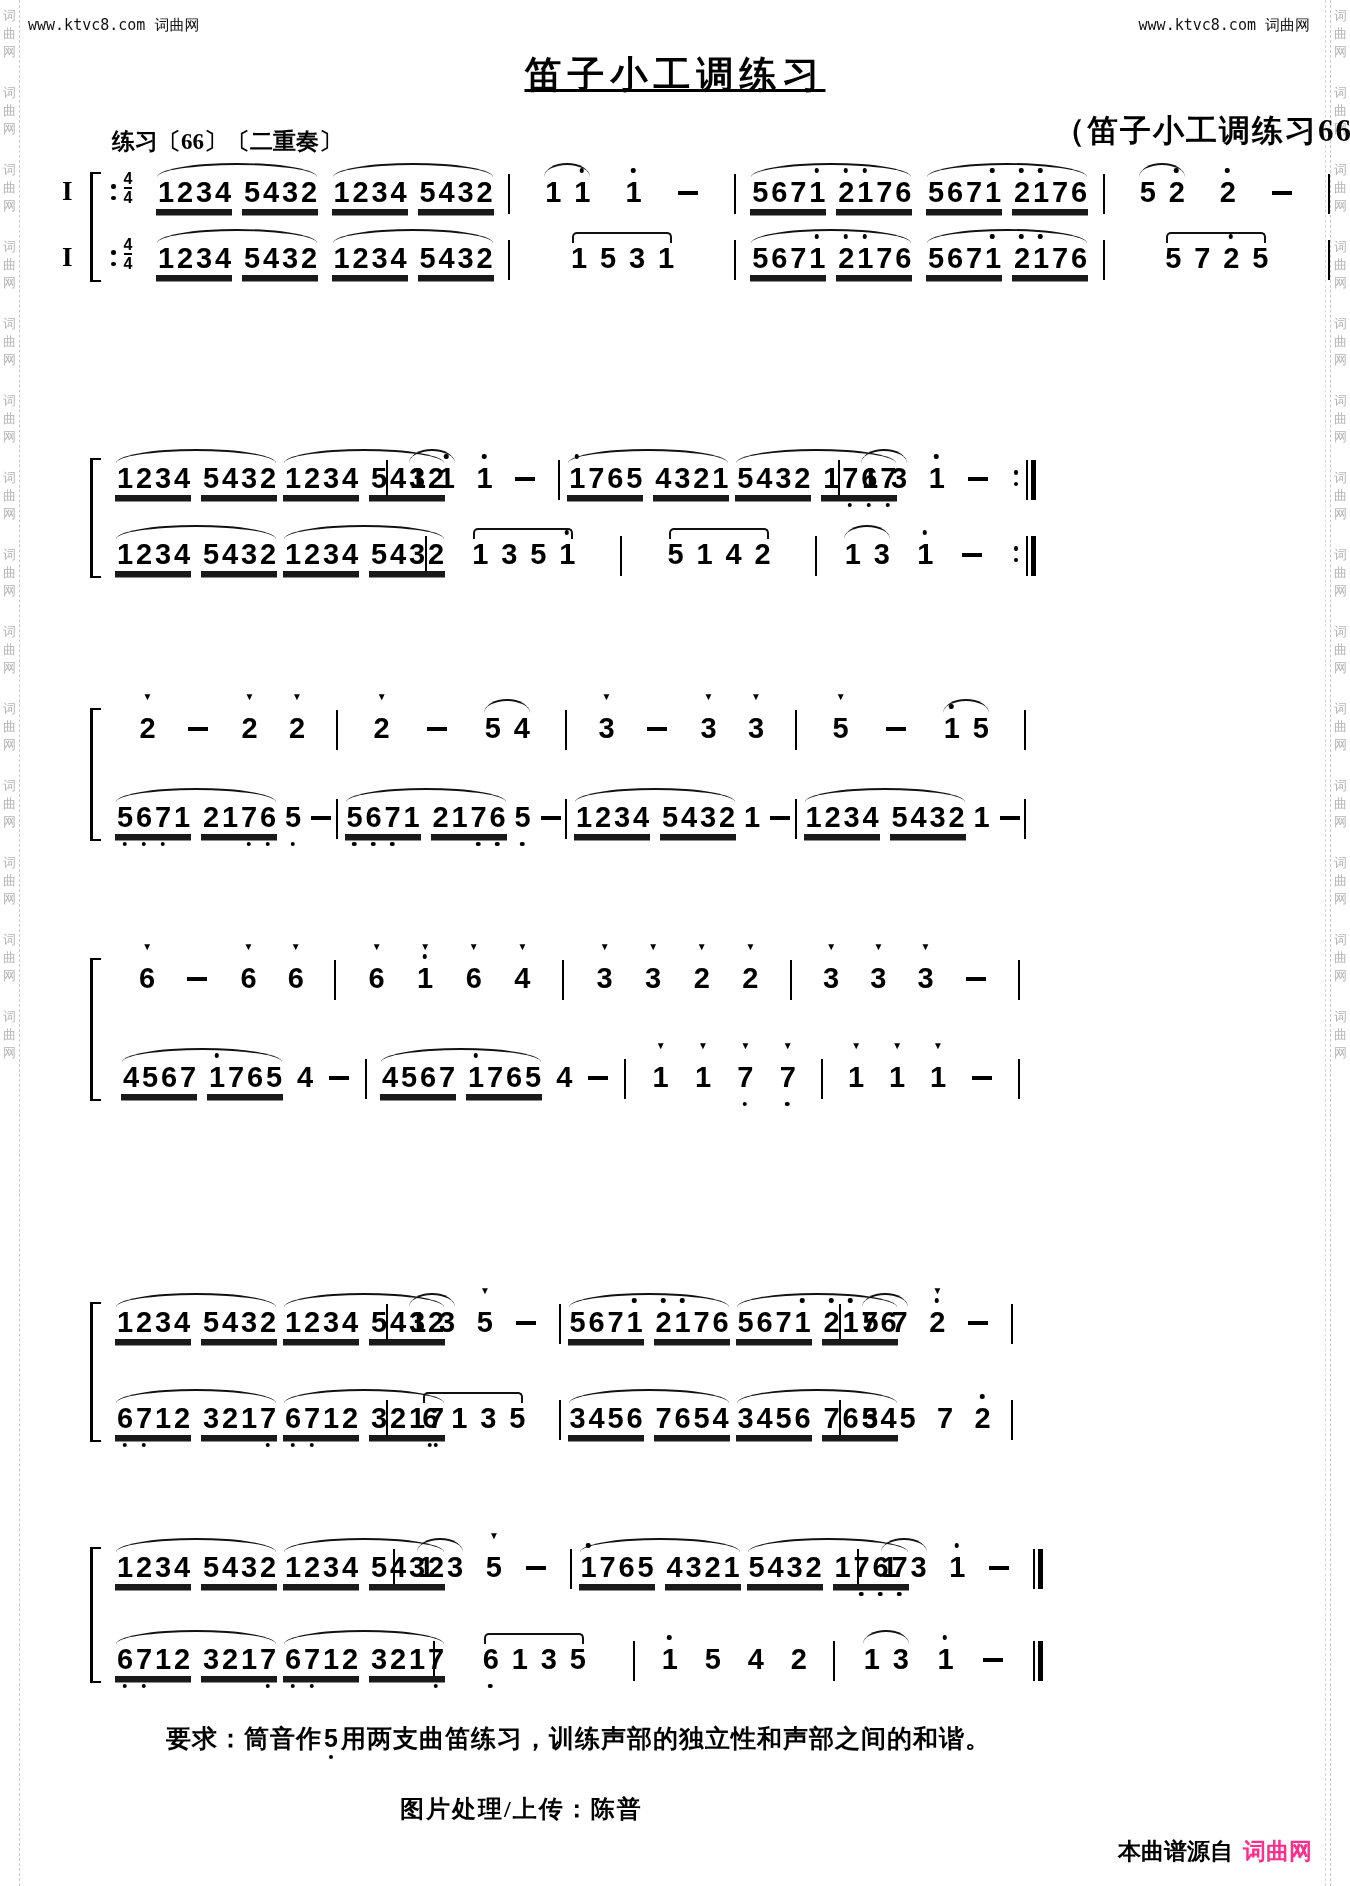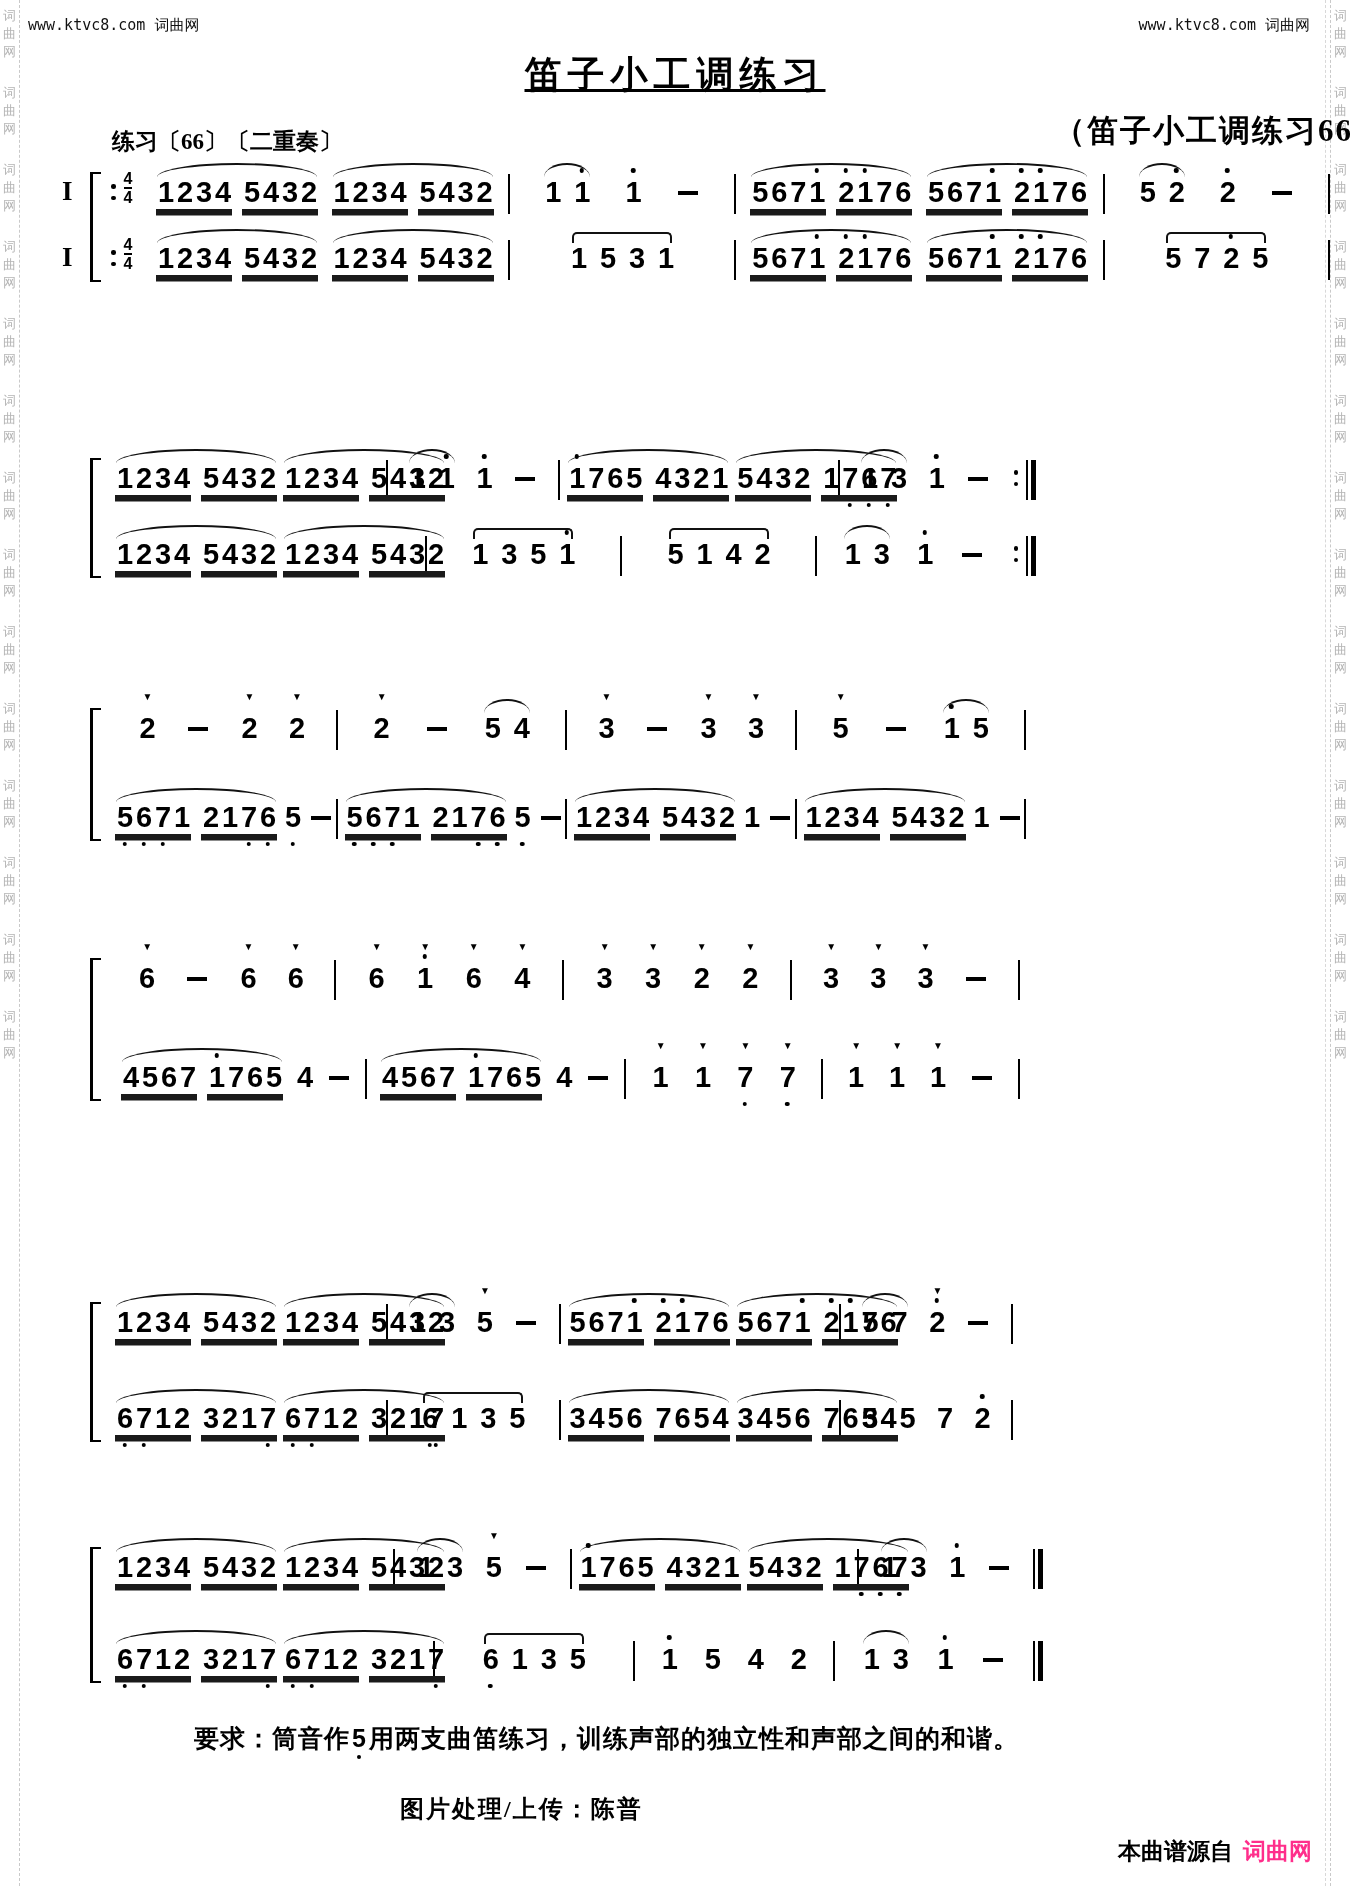--- a/index.html
+++ b/index.html
@@ -60,21 +60,21 @@
   .dg.dash{width:26px;}
   .dashbar{position:absolute;left:3px;right:3px;top:15px;height:4px;background:#000;}
   .hid{position:absolute;top:-8px;left:50%;transform:translateX(-50%);
        width:4.5px;height:4.5px;border-radius:50%;background:#000;}
   .lod{position:absolute;bottom:-13px;left:50%;transform:translateX(-50%);
        width:4.5px;height:4.5px;border-radius:50%;background:#000;}
   .art{position:absolute;top:-20px;left:50%;transform:translateX(-50%);
        font-size:10px;line-height:10px;color:#000;}
 
   
-  .requirement{position:absolute;left:194px;top:1722px;font:bold 25px "Liberation Serif",serif;letter-spacing:1px;}
+  .requirement{position:absolute;left:166px;top:1722px;font:bold 25px "Liberation Serif",serif;letter-spacing:1px;}
   .req-note{position:relative;font-family:"Liberation Sans",sans-serif;padding:0 2px;}
   .req-note::after{content:"";position:absolute;left:50%;bottom:-7px;transform:translateX(-50%);
        width:4px;height:4px;background:#000;border-radius:50%;}
   .credits{position:absolute;left:400px;top:1793px;font:bold 24px "Liberation Serif",serif;letter-spacing:2px;}
   .source{position:absolute;right:38px;top:1836px;font:bold 23px "Liberation Sans",sans-serif;}
   .source .site{margin-left:10px;}
 </style>
 </head>
 <body>
 

